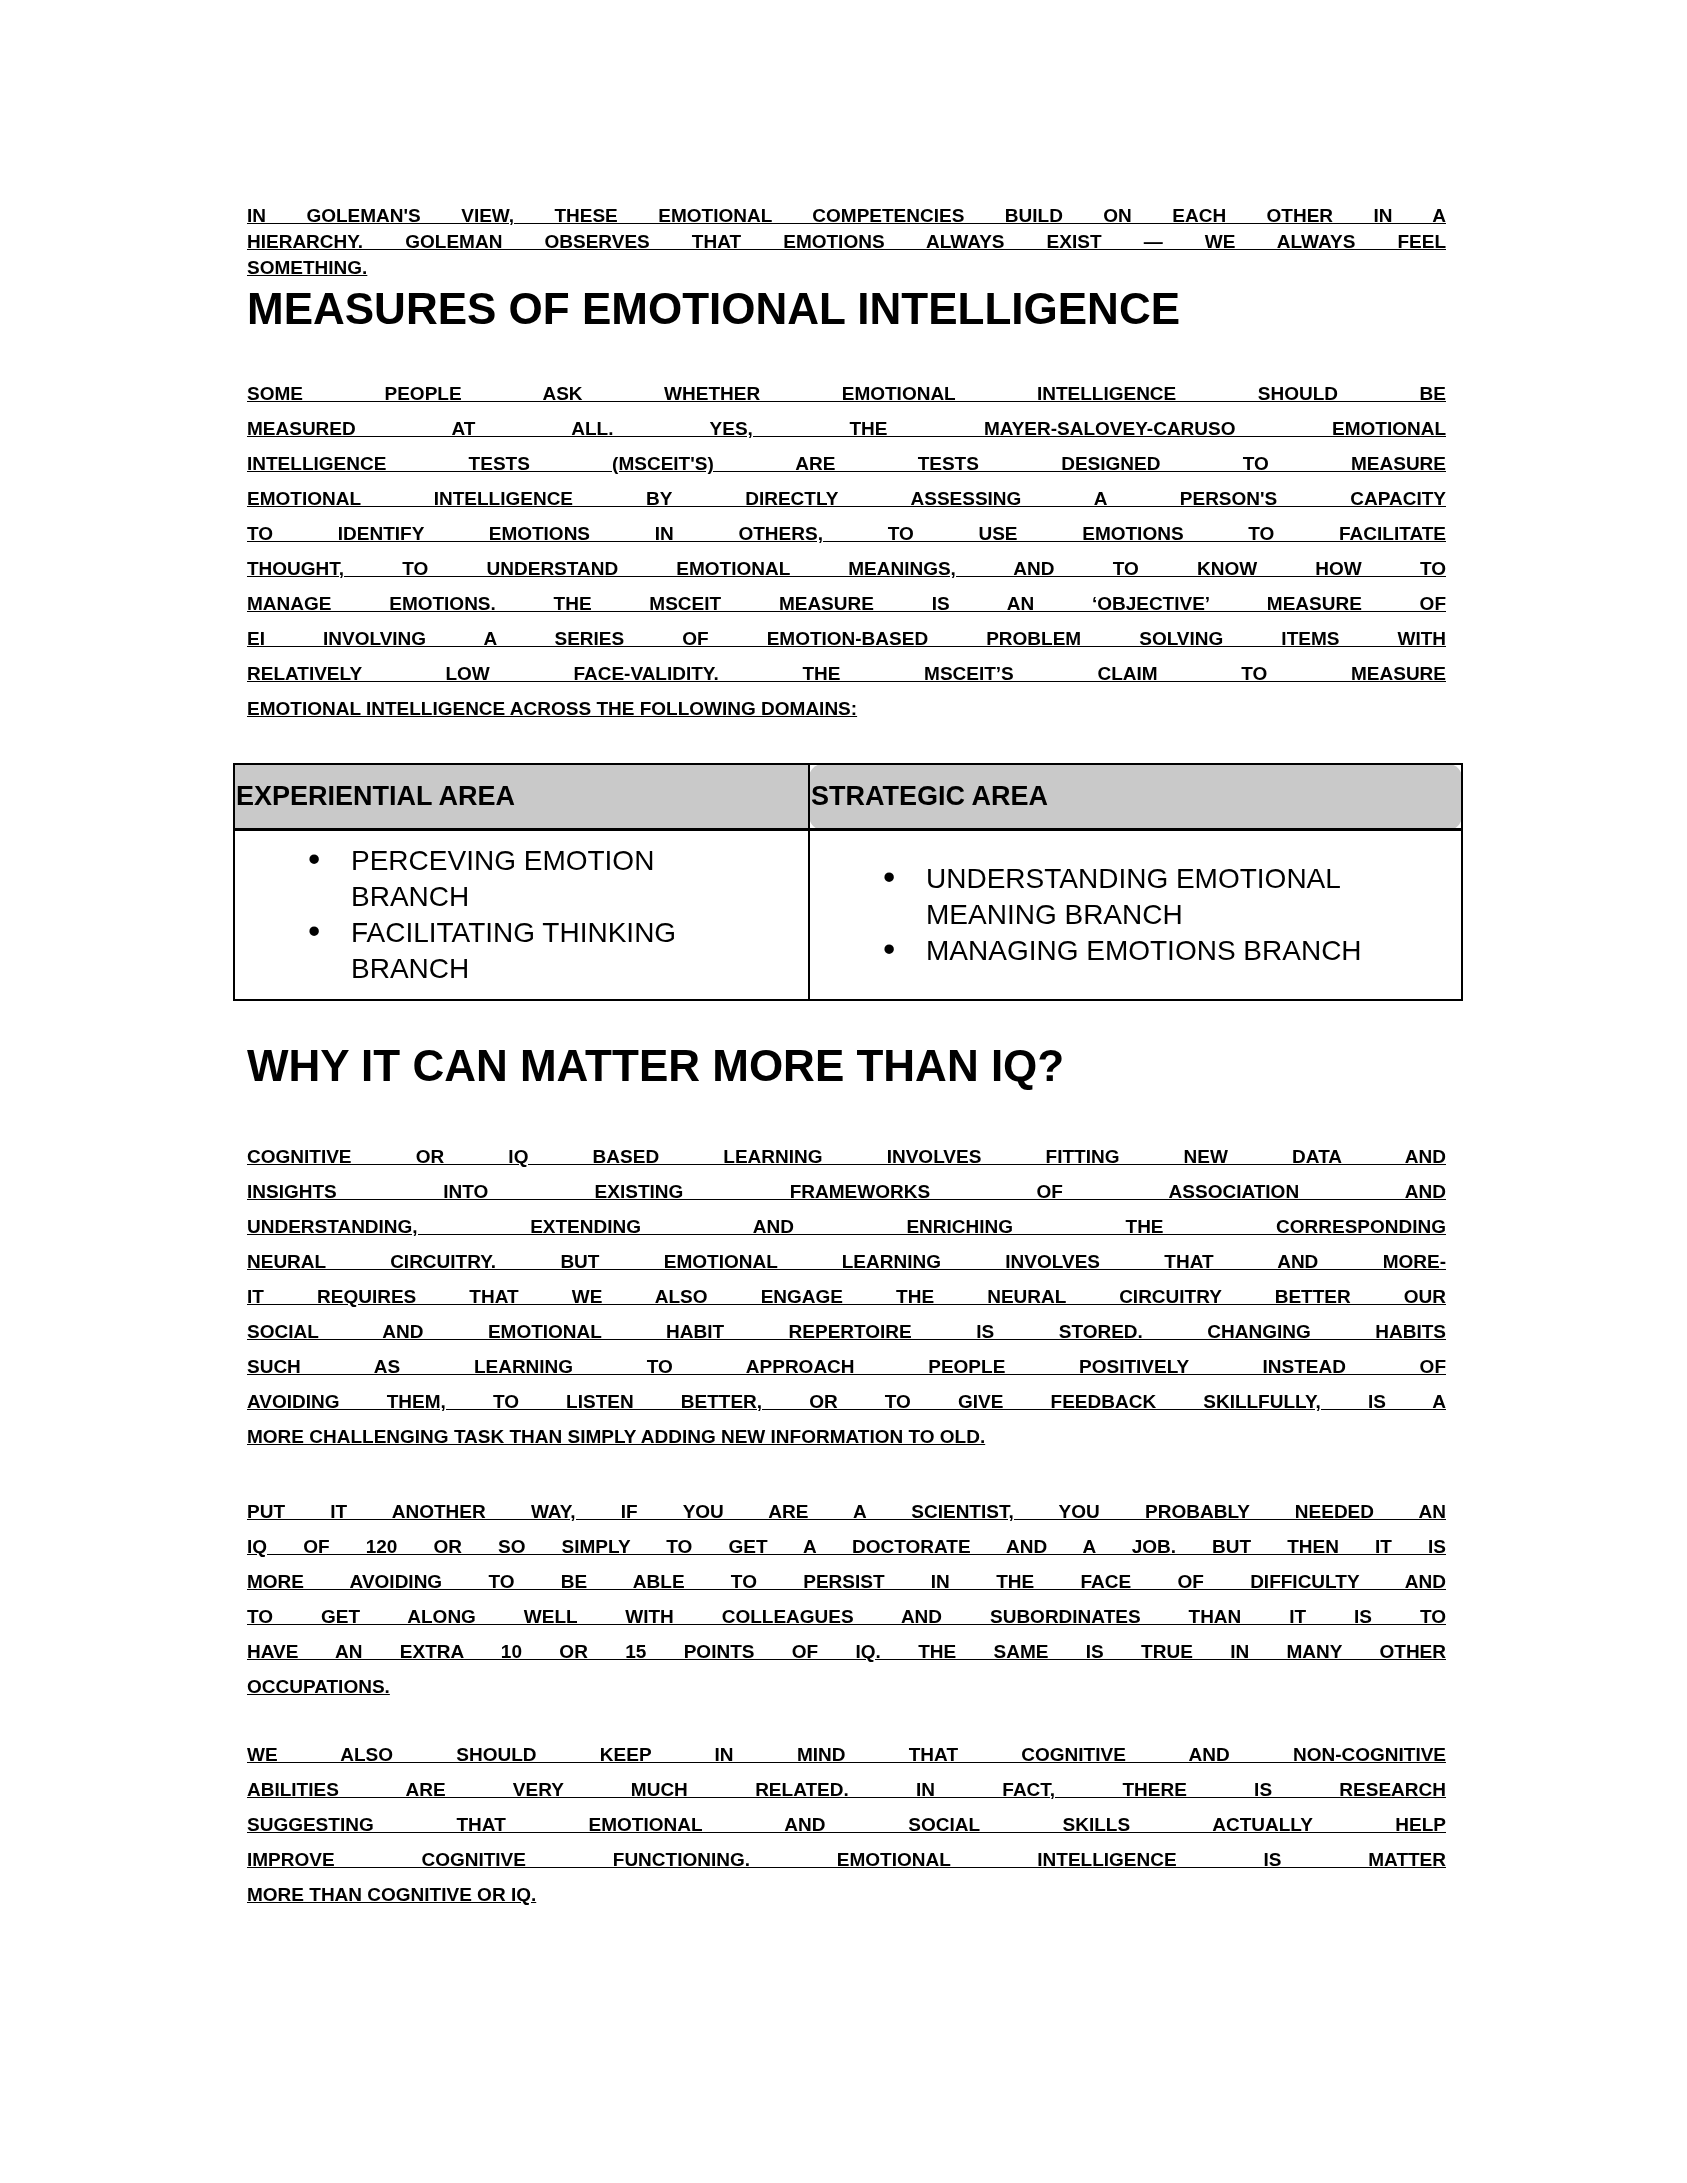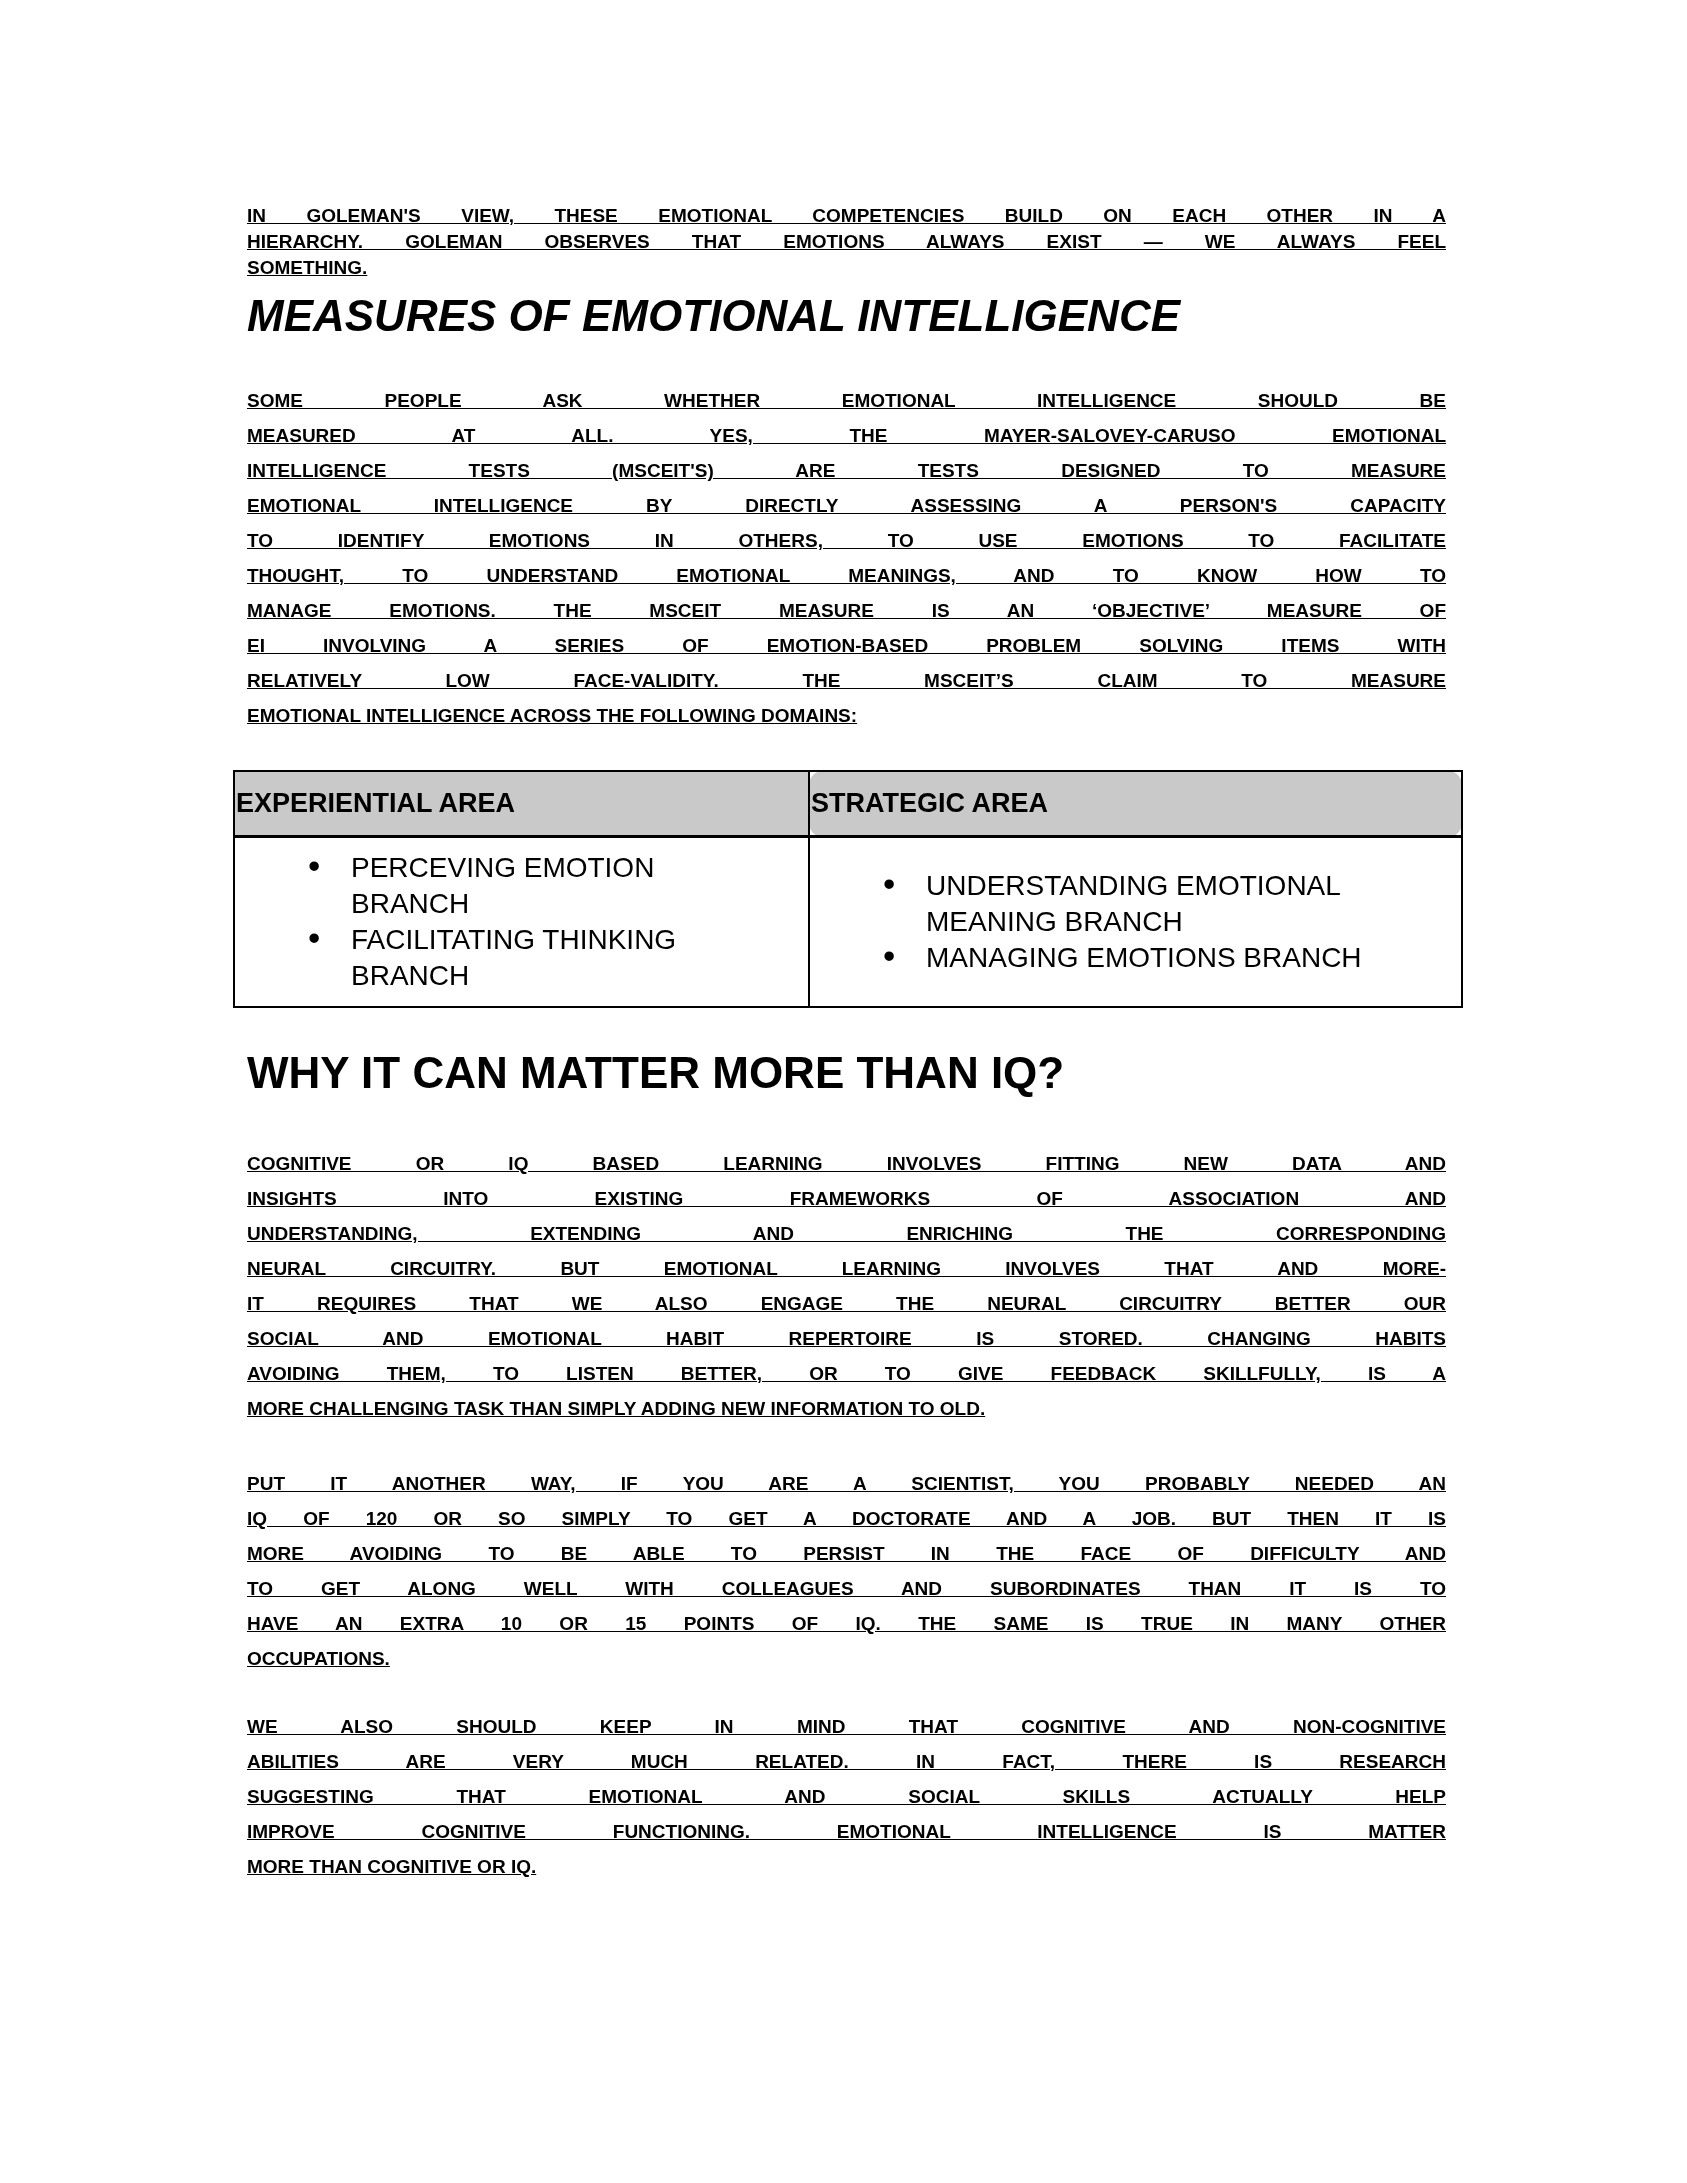--- a/index.html
+++ b/index.html
@@ -36,21 +36,21 @@
   }
   .p-intro { margin-top: 203px; }
   .p-intro .jline { line-height: 26px; height: 26px; }
   .heading {
     font-weight: 700;
     font-size: 44px;
     line-height: 46px;
     letter-spacing: 0px;
     white-space: nowrap;
   }
-  .h-measures { margin-top: 12px; font-style: italic; }
+  .h-measures { margin-top: 5px; }
   .h-why { margin-top: 42px; }
   .p-msceit { margin-top: 44px; }
   .p-cognitive { margin-top: 50px; }
   .p-iq { margin-top: 40px; }
   .p-keepinmind { margin-top: 33px; }
 
   
   table.areas {
     border-collapse: collapse;
     table-layout: fixed;
@@ -146,20 +146,21 @@
 
   <div class="heading h-why">WHY IT CAN MATTER MORE THAN IQ?</div>
 
   <div class="p p-cognitive">
       <div class="jline">COGNITIVE OR IQ BASED LEARNING INVOLVES FITTING NEW DATA AND</div>
       <div class="jline">INSIGHTS INTO EXISTING FRAMEWORKS OF ASSOCIATION AND</div>
       <div class="jline">UNDERSTANDING, EXTENDING AND ENRICHING THE CORRESPONDING</div>
       <div class="jline">NEURAL CIRCUITRY. BUT EMOTIONAL LEARNING INVOLVES THAT AND MORE-</div>
       <div class="jline">IT REQUIRES THAT WE ALSO ENGAGE THE NEURAL CIRCUITRY BETTER OUR</div>
       <div class="jline">SOCIAL AND EMOTIONAL HABIT REPERTOIRE IS STORED. CHANGING HABITS</div>
+      <div class="jline">SUCH AS LEARNING TO APPROACH PEOPLE POSITIVELY INSTEAD OF</div>
       <div class="jline">AVOIDING THEM, TO LISTEN BETTER, OR TO GIVE FEEDBACK SKILLFULLY, IS A</div>
       <div class="jline last">MORE CHALLENGING TASK THAN SIMPLY ADDING NEW INFORMATION TO OLD.</div>
     </div>
 
   <div class="p p-iq">
       <div class="jline">PUT IT ANOTHER WAY, IF YOU ARE A SCIENTIST, YOU PROBABLY NEEDED AN</div>
       <div class="jline">IQ OF 120 OR SO SIMPLY TO GET A DOCTORATE AND A JOB. BUT THEN IT IS</div>
       <div class="jline">MORE AVOIDING TO BE ABLE TO PERSIST IN THE FACE OF DIFFICULTY AND</div>
       <div class="jline">TO GET ALONG WELL WITH COLLEAGUES AND SUBORDINATES THAN IT IS TO</div>
       <div class="jline">HAVE AN EXTRA 10 OR 15 POINTS OF IQ. THE SAME IS TRUE IN MANY OTHER</div>

